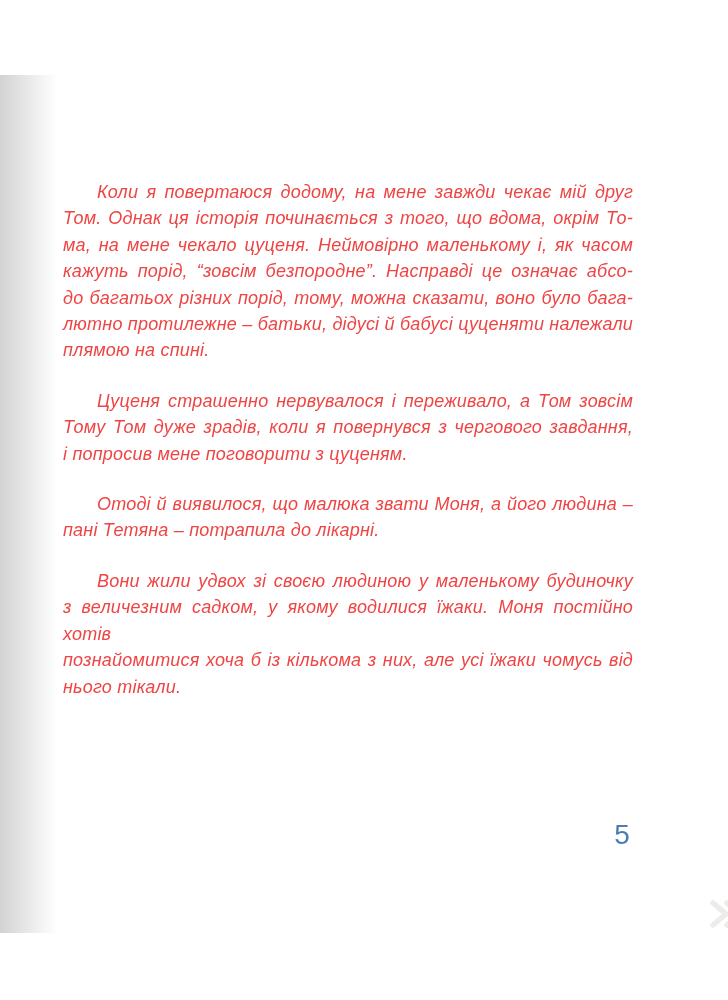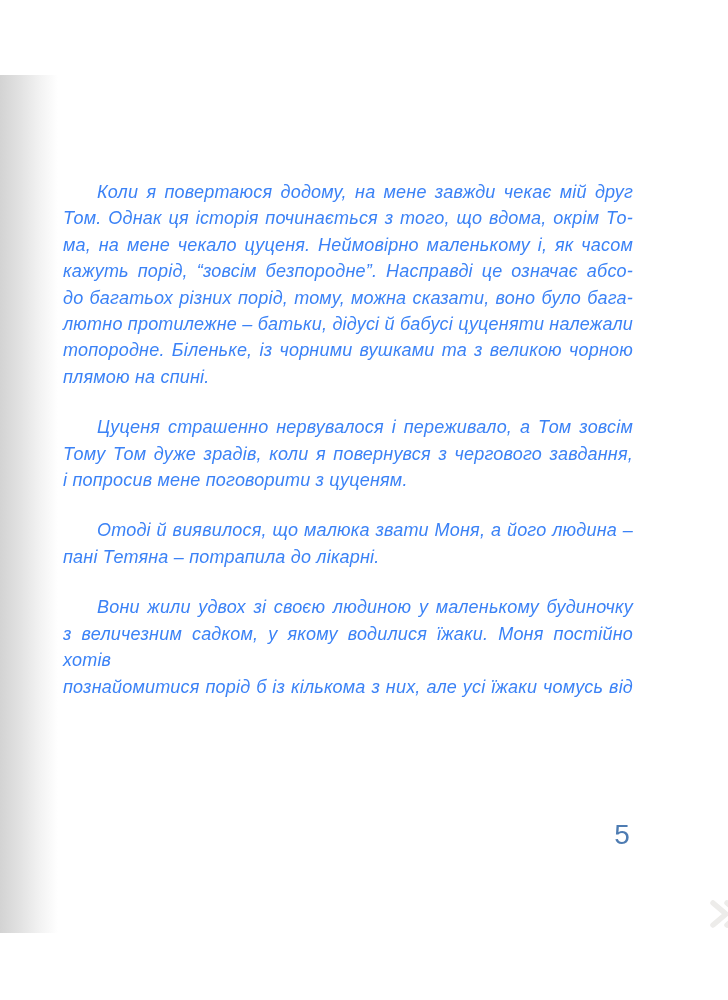--- a/index.html
+++ b/index.html
@@ -25,21 +25,21 @@
     pointer-events: none;
   }
   .text-block {
     position: absolute;
     left: 63px;
     top: 179px;
     width: 570px;
     font-style: italic;
     font-size: 18px;
     line-height: 26.4px;
-    color: #3b82f6;
+    color: #ef4444;
     letter-spacing: 0.2px;
   }
   .para {
     margin: 0 0 24px 0;
   }
   .para:last-child {
     margin-bottom: 12px;
   }
   .line {
     text-align: justify;
@@ -81,36 +81,36 @@
 <div class="spine-shadow"></div>
 
 <div class="text-block" id="text-block">
     <div class="para">
       <div class="line first">Коли я повертаюся додому, на мене завжди чекає мій друг</div>
       <div class="line">Том. Однак ця історія починається з того, що вдома, окрім То-</div>
       <div class="line">ма, на мене чекало цуценя. Неймовірно маленькому і, як часом</div>
       <div class="line">кажуть порід, “зовсім безпородне”. Насправді це означає абсо-</div>
       <div class="line">до багатьох різних порід, тому, можна сказати, воно було бага-</div>
       <div class="line">лютно протилежне – батьки, дідусі й бабусі цуценяти належали</div>
-      <div class="line">топородне. Біленьке, із чорними вушками та з великою чорною</div>
       <div class="line last">плямою на спині.</div>
     </div>
     <div class="para">
       <div class="line first">Цуценя страшенно нервувалося і переживало, а Том зовсім</div>
       <div class="line">Тому Том дуже зрадів, коли я повернувся з чергового завдання,</div>
       <div class="line last">і попросив мене поговорити з цуценям.</div>
     </div>
     <div class="para">
       <div class="line first">Отоді й виявилося, що малюка звати Моня, а його людина –</div>
       <div class="line last">пані Тетяна – потрапила до лікарні.</div>
     </div>
     <div class="para">
       <div class="line first">Вони жили удвох зі своєю людиною у маленькому будиночку</div>
       <div class="line">з величезним садком, у якому водилися їжаки. Моня постійно хотів</div>
-      <div class="line">познайомитися порід б із кількома з них, але усі їжаки чомусь від</div>
+      <div class="line">познайомитися хоча б із кількома з них, але усі їжаки чомусь від</div>
+      <div class="line last">нього тікали.</div>
     </div>
   </div>
 
 <div class="page-number">5</div>
 
 <div class="next-chevron">
   <svg width="34" height="36" viewBox="0 0 34 36" xmlns="http://www.w3.org/2000/svg">
     <path d="M5 7 L18 18 L5 29" fill="none" stroke="#edecea" stroke-width="5.5" stroke-linecap="round" stroke-linejoin="round"></path>
     <path d="M19 7 L32 18 L19 29" fill="none" stroke="#edecea" stroke-width="5.5" stroke-linecap="round" stroke-linejoin="round"></path>
   </svg>

